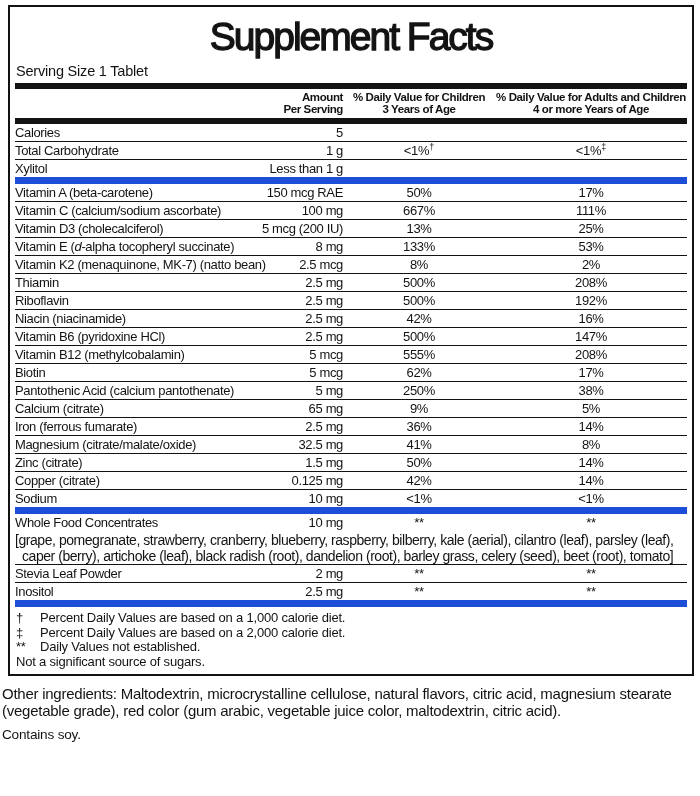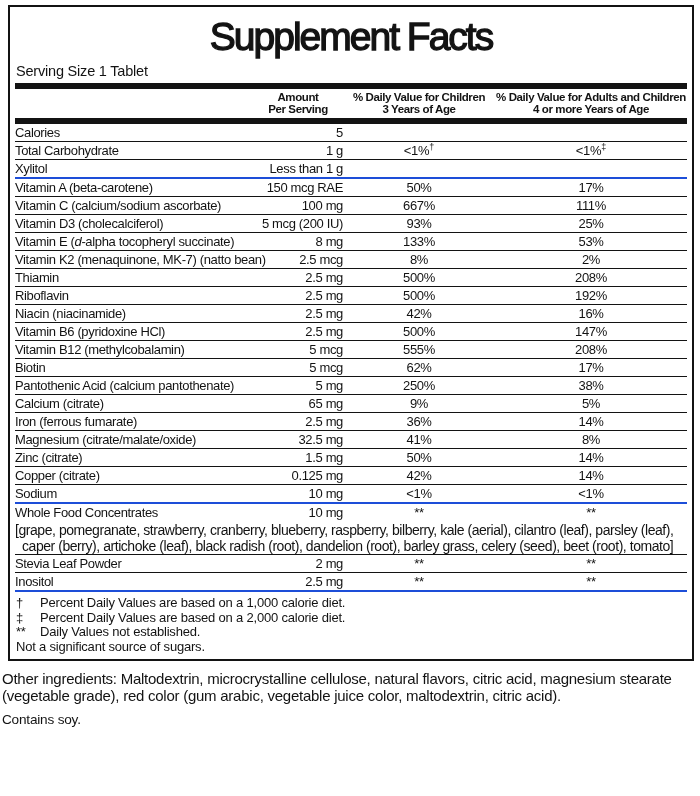--- a/index.html
+++ b/index.html
@@ -26,29 +26,29 @@
   col.c-name  { width: 238px; }
   col.c-amt   { width: 90px;  }
   col.c-child { width: 152px; }
 
   thead th {
     border-top: 6px solid #131313;
     border-bottom: 6px solid #131313;
     font-size: 11.5px; line-height: 12px; font-weight: bold;
     letter-spacing: -0.4px; padding: 2px 0 3px; vertical-align: bottom;
   }
-  th.t-amt { text-align: center; }
+  th.t-amt { text-align: right; }
   th.t-child, th.t-adult { text-align: center; white-space: nowrap; overflow: visible; }
 
   tbody td {
     border-bottom: 1px solid #131313;
     font-size: 13px; line-height: 16px; letter-spacing: -0.35px;
     padding: 1px 0 0; vertical-align: bottom; white-space: nowrap;
   }
-  tr.thick td  { border-bottom: 2px solid #1d4ed8; }
+  tr.thick td  { border-bottom: 7px solid #1d4ed8; }
   tr.noline td { border-bottom: none; }
   td.name { text-align: left; overflow: visible; }
   td.amt,  .amt { text-align: right; }
   td.pct  { text-align: center; }
   td.namecell { text-align: left; }
   .fl2 { display: flex; justify-content: space-between; }
   .fl2 .n2 { padding-left: 9px; }
   td.sublist {
     white-space: normal; font-size: 14px; line-height: 16px;
     letter-spacing: -0.45px; padding-left: 7px; text-indent: -7px;
@@ -126,21 +126,21 @@
           </tr>
           <tr>
             <td class="name">Vitamin C (calcium/sodium ascorbate)</td>
             <td class="amt">100 mg</td>
             <td class="pct">667%</td>
             <td class="pct">111%</td>
           </tr>
           <tr>
             <td class="name">Vitamin D3 (cholecalciferol)</td>
             <td class="amt">5 mcg (200 IU)</td>
-            <td class="pct">93%</td>
+            <td class="pct">13%</td>
             <td class="pct">25%</td>
           </tr>
           <tr>
             <td class="name"><span>Vitamin E (</span><i>d</i><span>-alpha tocopheryl succinate)</span></td>
             <td class="amt">8 mg</td>
             <td class="pct">133%</td>
             <td class="pct">53%</td>
           </tr>
           <tr>
             <td class="name">Vitamin K2 (menaquinone, MK-7) (natto bean)</td>

